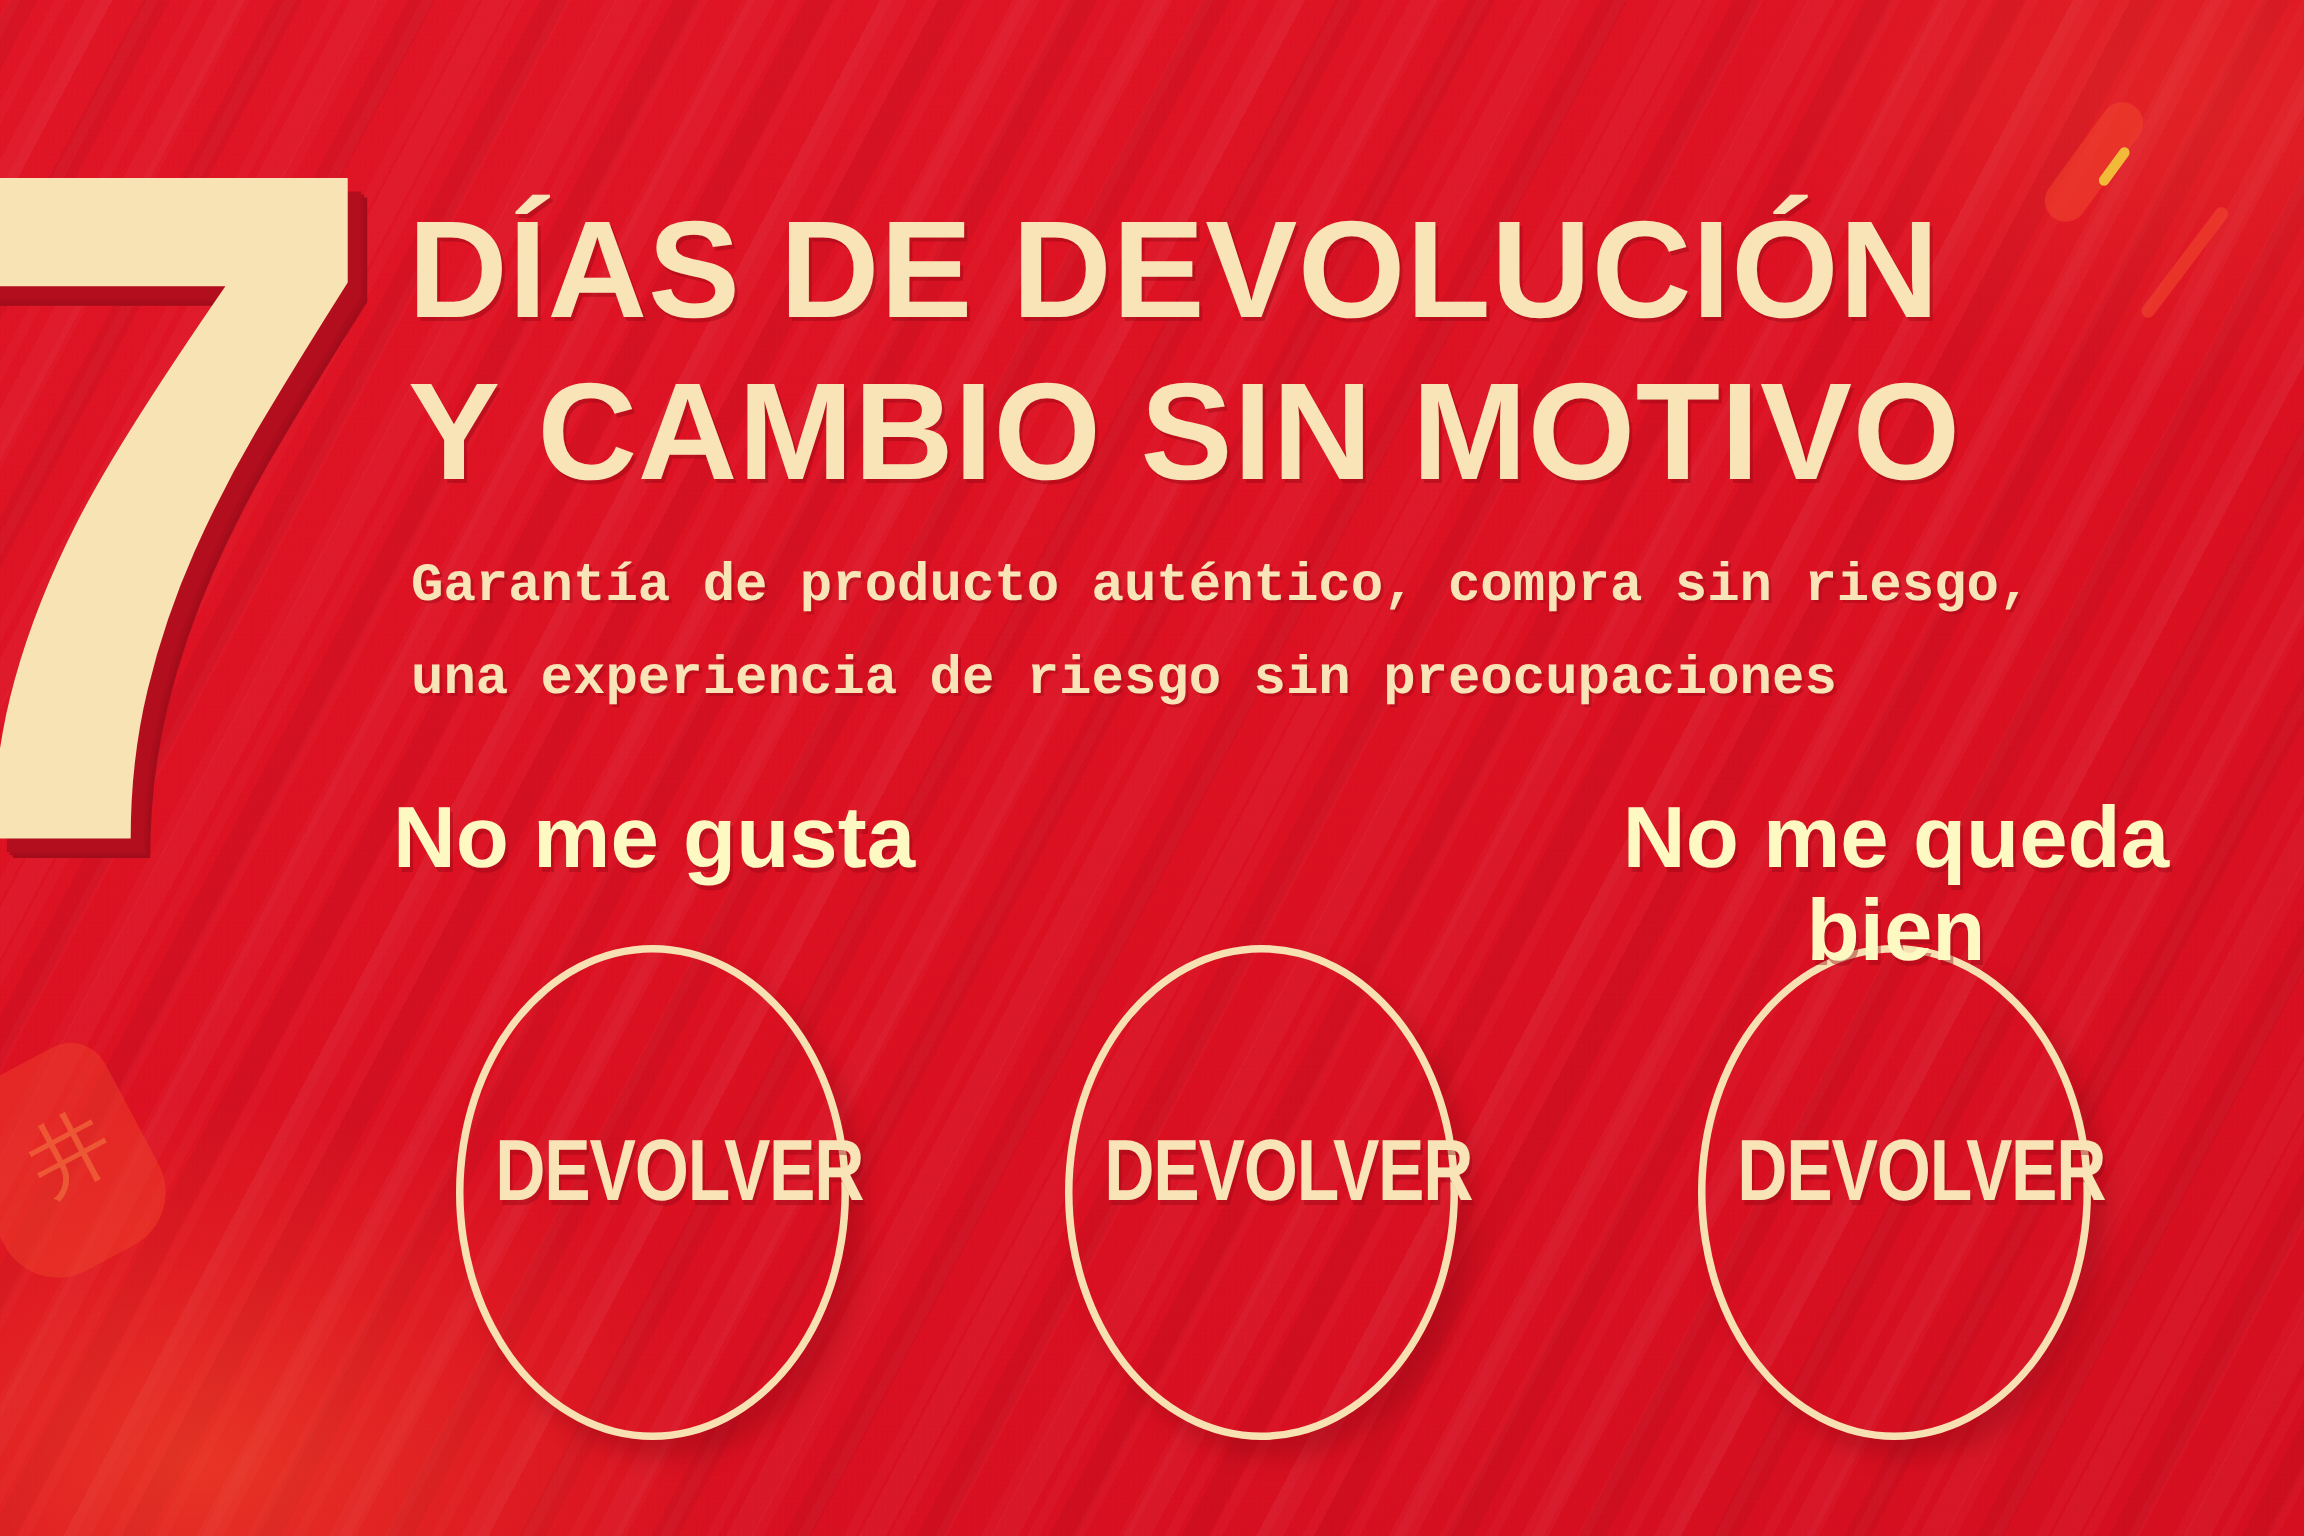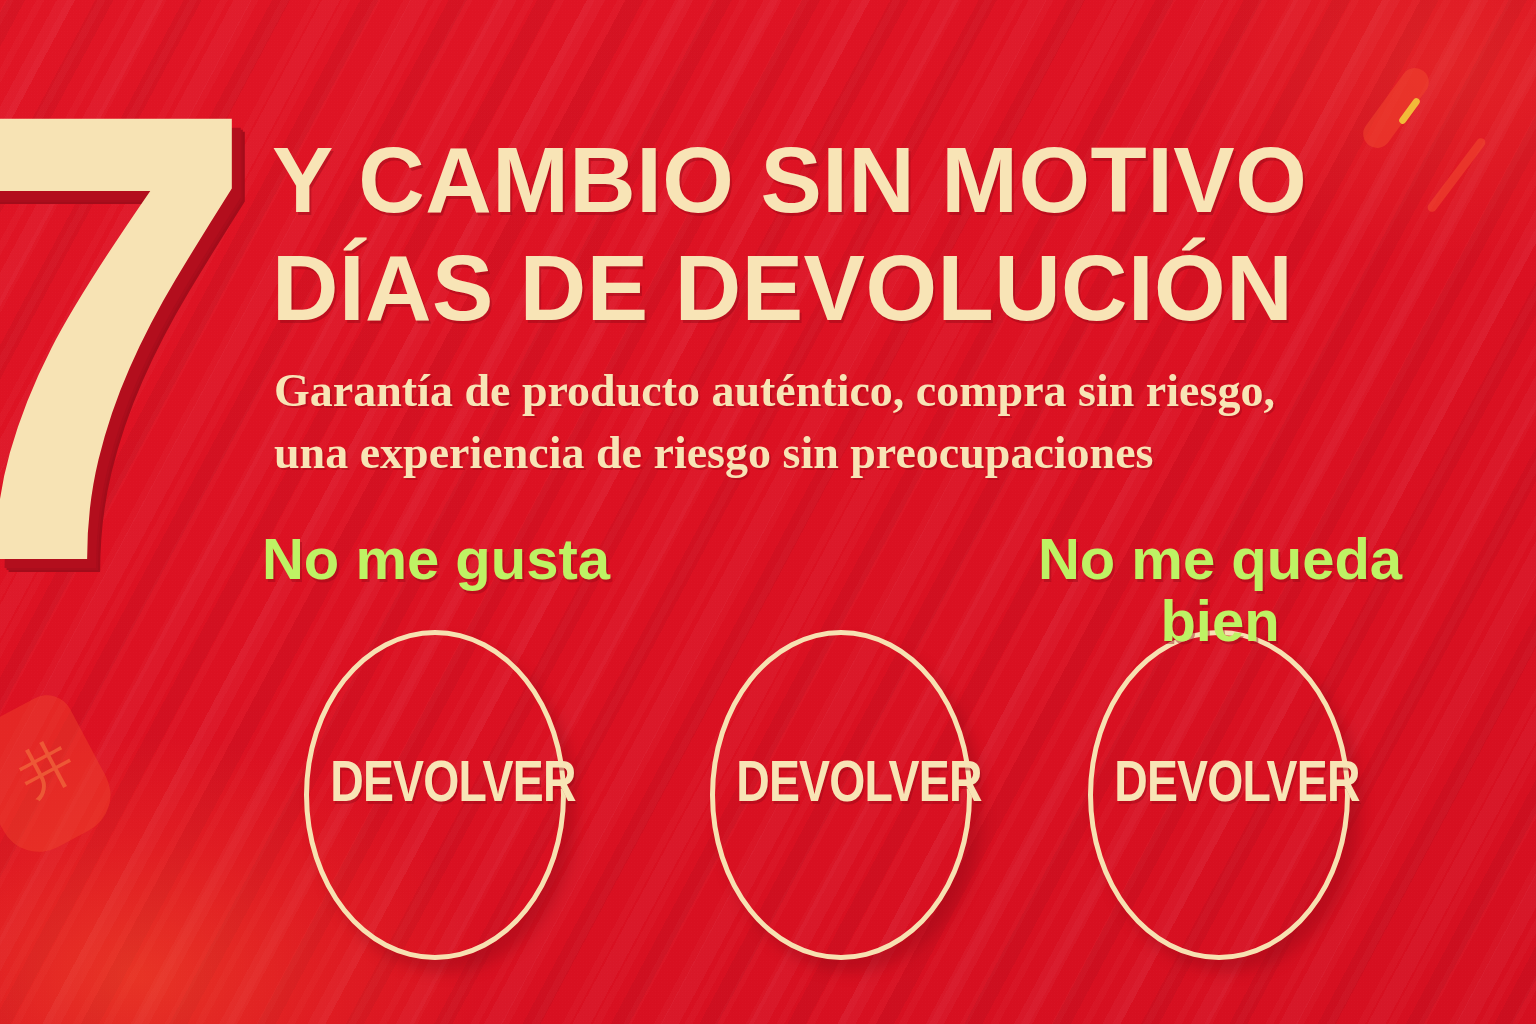--- a/index.html
+++ b/index.html
@@ -178,23 +178,23 @@
     white-space: nowrap;
     text-shadow: 2px 3px 0 rgba(150,8,22,.45);
   }
   .subtitle {
     position: absolute;
     left: 274px;
     top: 360px;
     width: 1180px;
   }
   .subtitle-line {
-    font-family: Liberation Serif, serif;
-    font-weight: 700;
-    font-size: 46px;
+    font-family: Liberation Mono, monospace;
+    font-weight: 700;
+    font-size: 36px;
     line-height: 62px;
     color: #F8E4B6;
     letter-spacing: 0px;
     white-space: nowrap;
     text-shadow: 2px 2px 0 rgba(150,8,22,.40);
   }
 
   
   .reasons {
     position: absolute;
@@ -204,33 +204,33 @@
     height: 470px;
   }
   .reason {
     position: absolute;
     top: 0;
     width: 380px;
     height: 470px;
   }
   .reason-0 { left: 0px; }
   .reason-1 { left: 406px; }
-  .reason-2 { left: 784px; }
+  .reason-2 { left: 828px; }
 
   .reason-label {
     position: absolute;
     top: 0;
     left: 0;
     width: 380px;
     text-align: center;
     font-family: "Liberation Sans", sans-serif;
     font-weight: 700;
     font-size: 58px;
     line-height: 62px;
-    color: #bef264;
+    color: #fef9c3;
     text-shadow: 2px 3px 0 rgba(150,8,22,.42);
     z-index: 3;
   }
 
   .reason-ellipse {
     position: absolute;
     top: 102px;
     left: 58px;
     width: 262px;
     height: 330px;
@@ -274,22 +274,22 @@
   <div class="deco-capsule-gold"></div>
   <div class="deco-streak"></div>
   <div class="deco-tag"></div>
   <div class="deco-tag-glyph">井</div>
 
   <div class="numeral-wrap">
     <div class="numeral">7</div>
   </div>
 
   <div class="headline">
+    <div class="headline-line">DÍAS DE DEVOLUCIÓN</div>
     <div class="headline-line">Y CAMBIO SIN MOTIVO</div>
-    <div class="headline-line">DÍAS DE DEVOLUCIÓN</div>
   </div>
 
   <div class="subtitle">
     <div class="subtitle-line">Garantía de producto auténtico, compra sin riesgo,</div>
     <div class="subtitle-line">una experiencia de riesgo sin preocupaciones</div>
   </div>
 
   <div class="reasons">
 
     <div class="reason reason-0">

